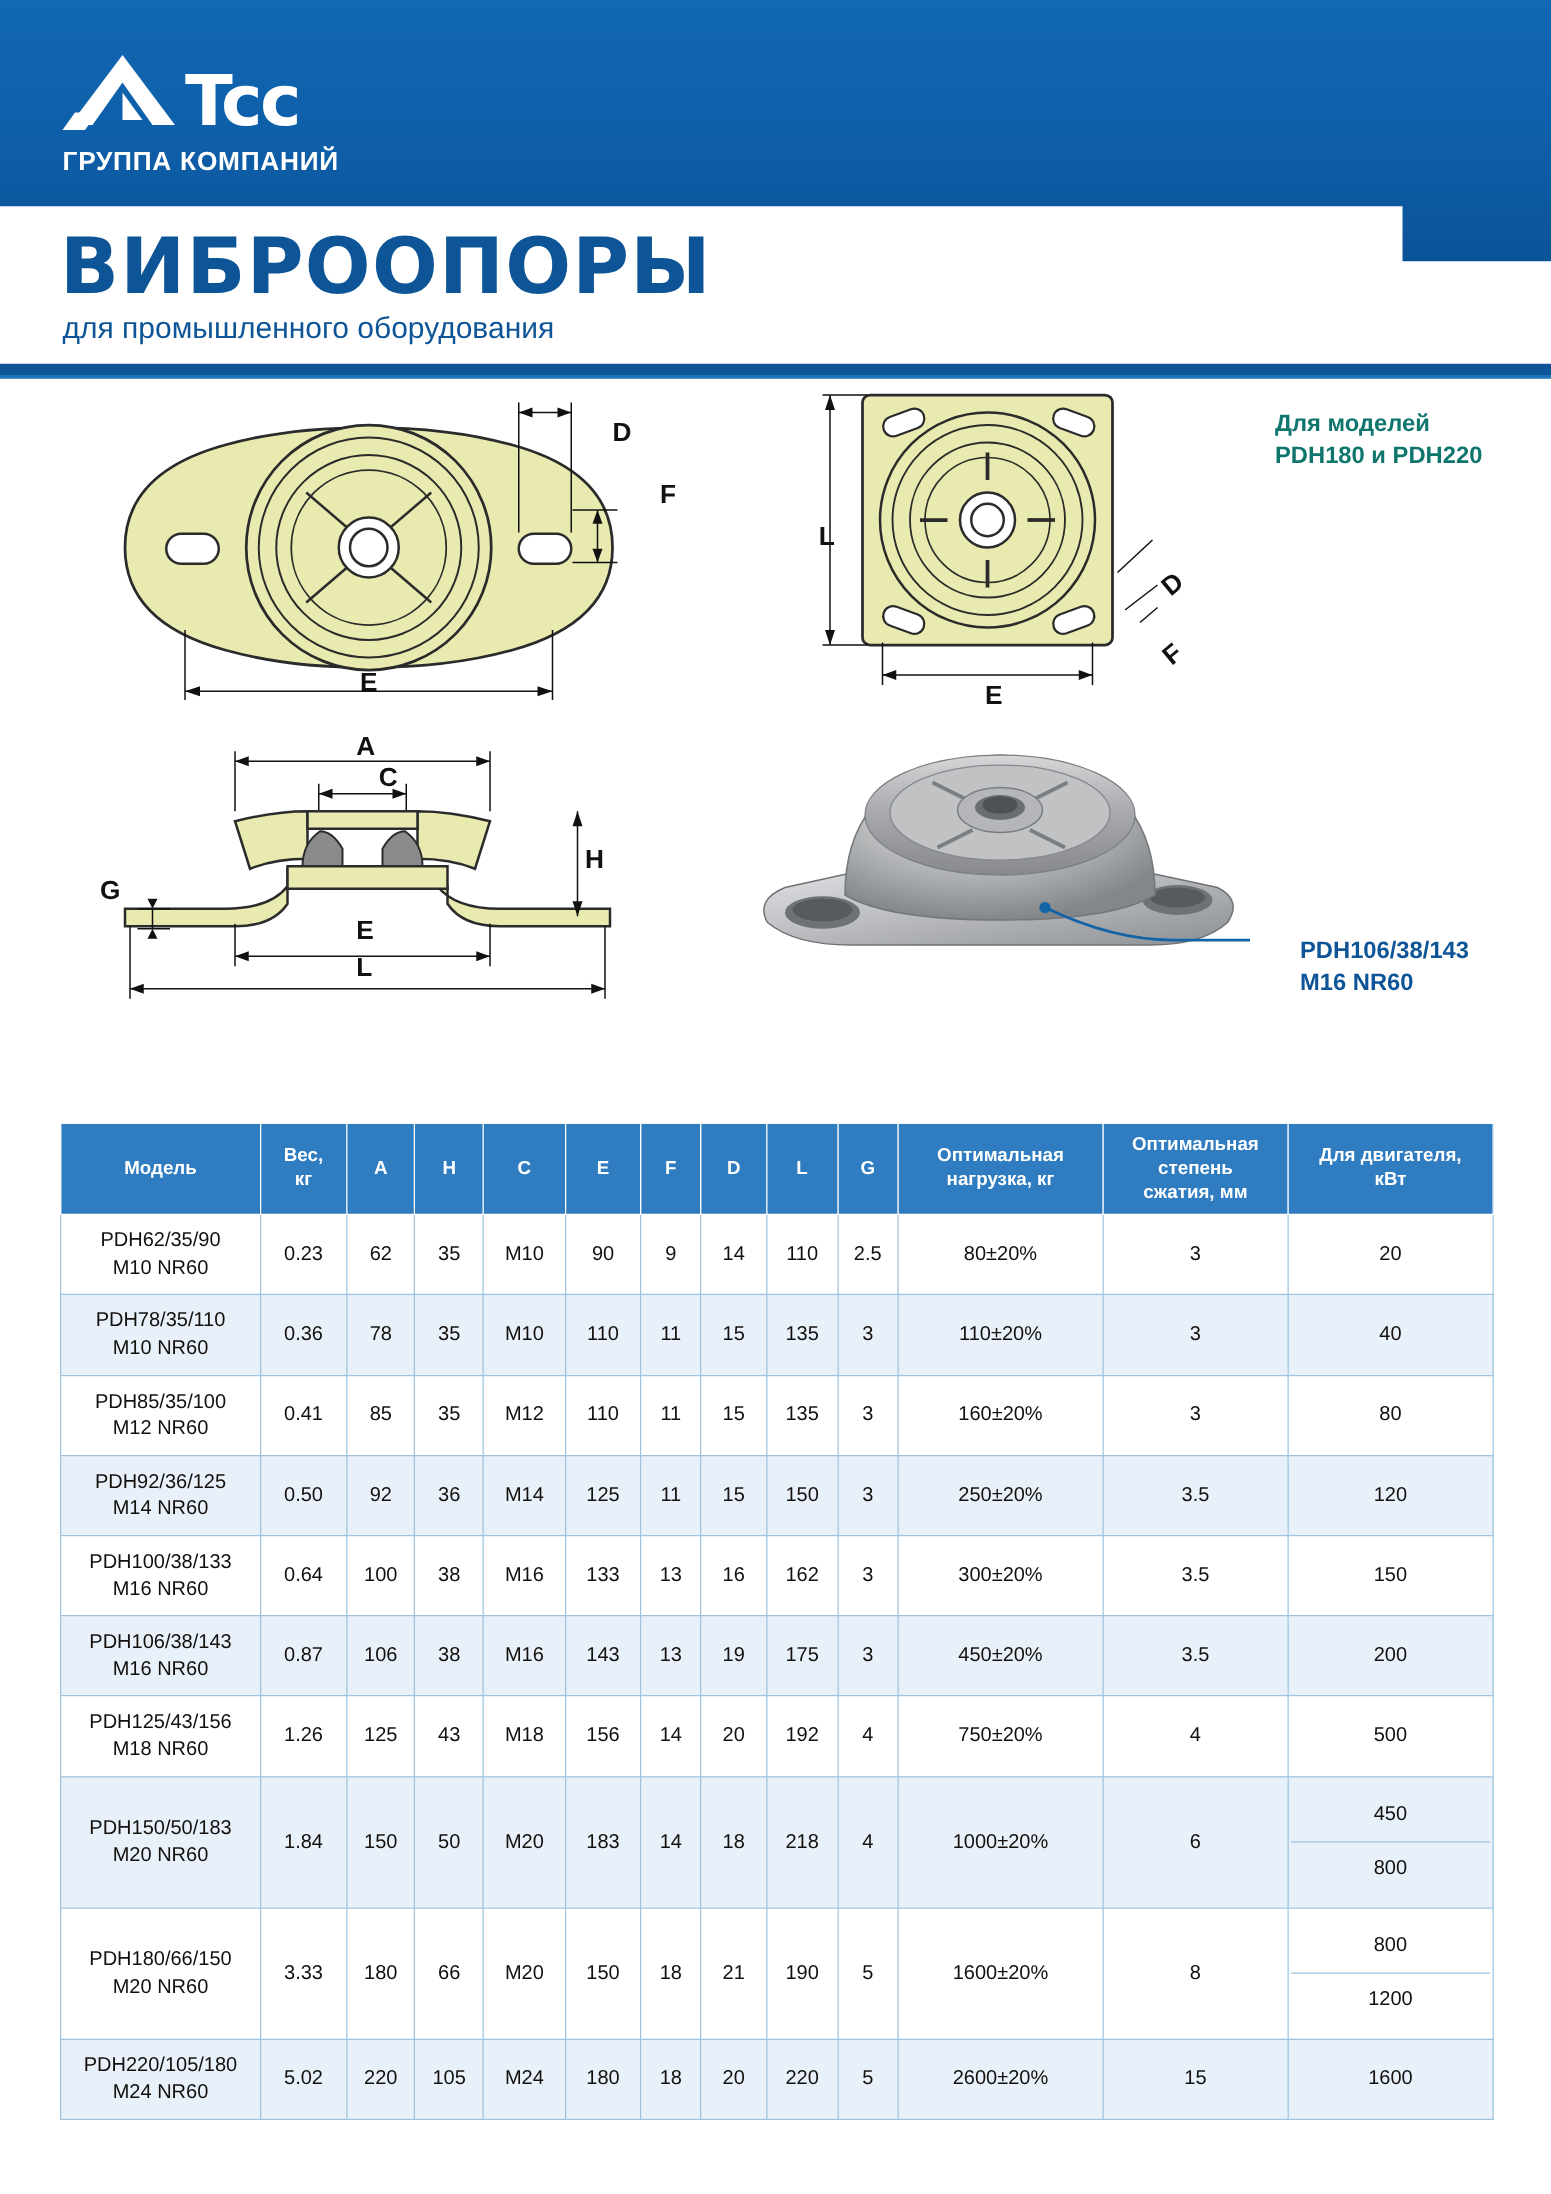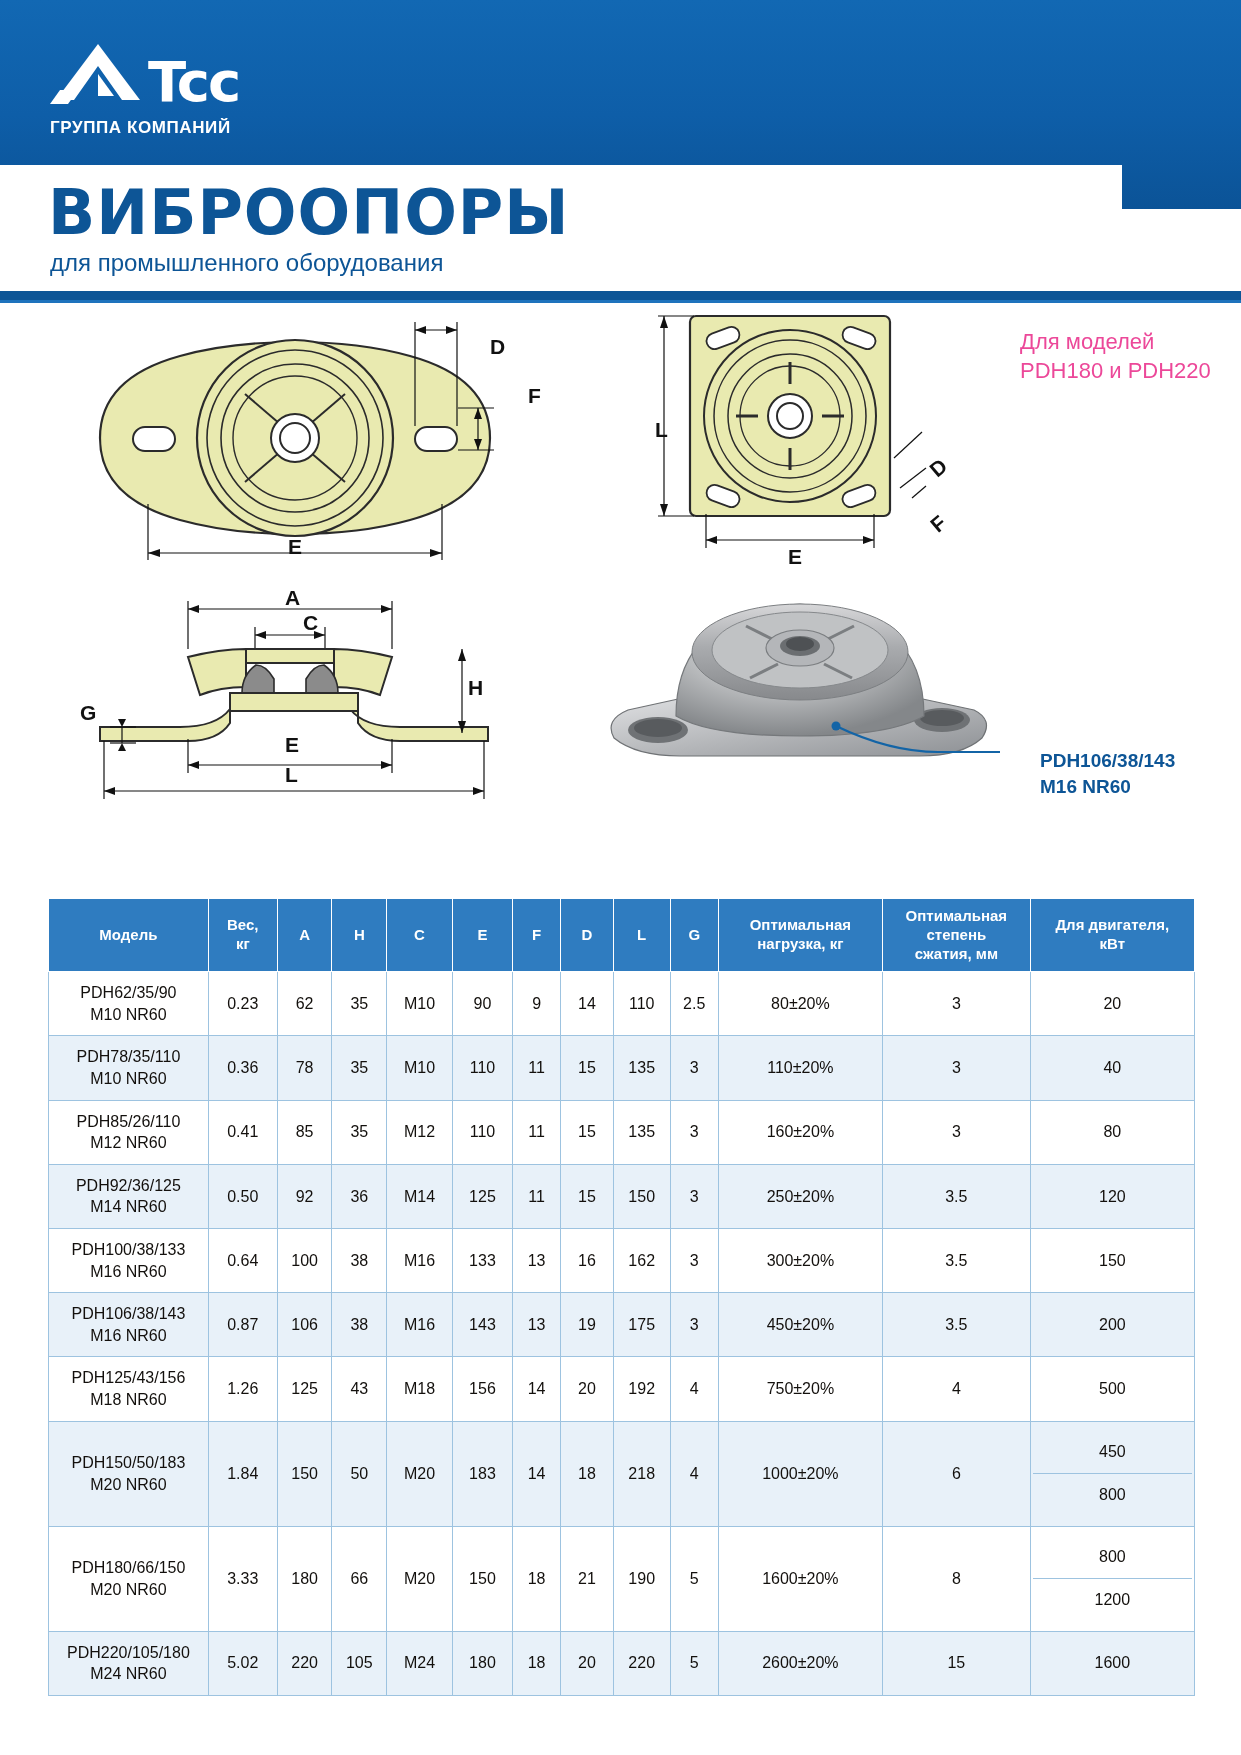--- a/index.html
+++ b/index.html
@@ -38,21 +38,21 @@
     font-size: 56px;
     font-weight: 700;
     letter-spacing: -2px;
     color: #ffffff;
     line-height: 1;
     font-family: "DejaVu Sans", sans-serif;
   }
   .logo-sub {
     position: absolute;
     top: 82px; left: 2px;
-    font-size: 17px;
+    font-size: 21px;
     font-weight: 700;
     color: #ffffff;
     letter-spacing: 0.6px;
   }
 
   
   .title-block {
     position: absolute;
     top: 165px; left: 0;
     width: 1122px;
@@ -98,23 +98,23 @@
   }
   .dim-label {
     position: absolute;
     font-size: 21px;
     font-weight: 700;
     color: #111;
     font-family: "Liberation Sans", sans-serif;
   }
   .note-blue {
     position: absolute;
-    font-size: 22px;
-    font-weight: 400;
-    color: #ec4899;
+    font-size: 19px;
+    font-weight: 700;
+    color: #0f766e;
     line-height: 1.3;
   }
   .callout-text {
     position: absolute;
     font-size: 19px;
     font-weight: 700;
     color: #0d5596;
     line-height: 1.35;
   }
 
@@ -472,21 +472,21 @@
         <td>11</td>
         <td>15</td>
         <td>135</td>
         <td>3</td>
         <td>110±20%</td>
         <td>3</td>
         <td>40</td>
       </tr>
 
       <tr class="alt">
-        <td class="model">PDH85/26/110
+        <td class="model">PDH85/35/100
 M12 NR60</td>
         <td>0.41</td>
         <td>85</td>
         <td>35</td>
         <td>M12</td>
         <td>110</td>
         <td>11</td>
         <td>15</td>
         <td>135</td>
         <td>3</td>

